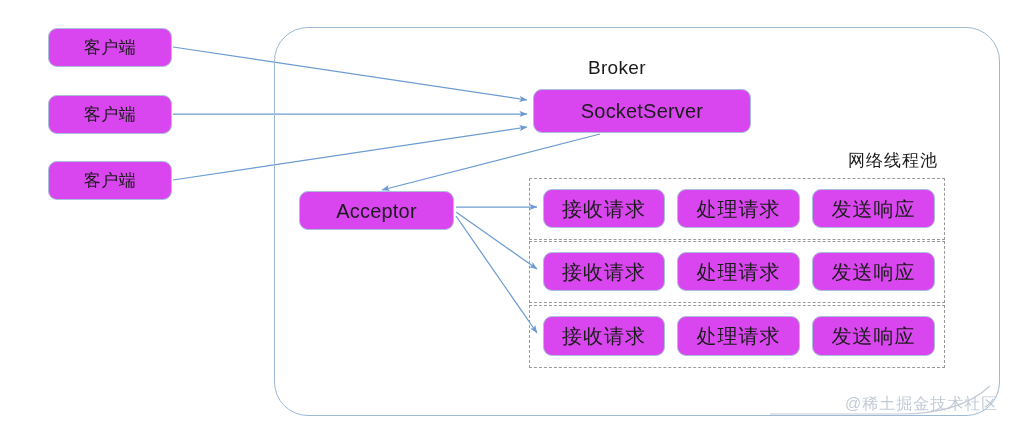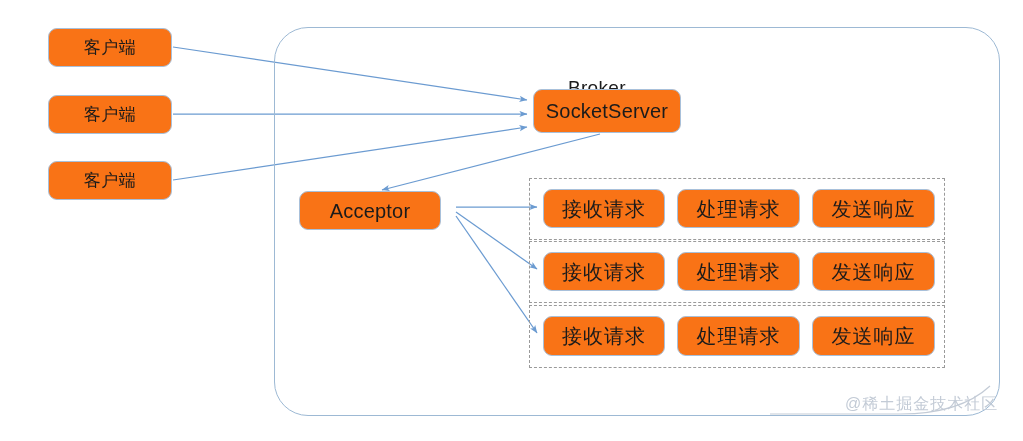--- a/index.html
+++ b/index.html
@@ -20,21 +20,21 @@
     position: absolute;
     left: 0;
     top: 0;
     width: 1023px;
     height: 441px;
     pointer-events: none;
   }
   .node {
     position: absolute;
     box-sizing: border-box;
-    background: #f97316;
+    background: #d946ef;
     border: 1.4px solid #a8c0da;
     border-radius: 9px;
     display: flex;
     align-items: center;
     justify-content: center;
     color: #1b1b1b;
     z-index: 3;
   }
   .node-label {
     font-size: 17px;
@@ -88,22 +88,23 @@
     z-index: 4;
   }
 </style>
 </head>
 <body>
 
 <div id="canvas">
 
   <div class="broker-box" style="left:274px; top:27px; width:726px; height:389px;"></div>
 
-  <div class="plain-label broker-title" style="left:568px; top:57px;margin-top:20px;">Broker</div>
+  <div class="plain-label broker-title" style="left:588px; top:57px;">Broker</div>
 
+  <div class="plain-label pool-title" style="left:848px; top:149px;">网络线程池</div>
 
   <svg class="wires" viewBox="0 0 1023 441" xmlns="http://www.w3.org/2000/svg">
     <defs>
       <marker id="ah" markerWidth="9" markerHeight="9" refX="7.6" refY="3.1" orient="auto" markerUnits="userSpaceOnUse">
         <path d="M0,0 L8,3.1 L0,6.2 L1.9,3.1 z" fill="#6b9bd1"></path>
       </marker>
     </defs>
     <g stroke="#6b9bd1" stroke-width="1.25" fill="none" marker-end="url(#ah)">
 
       <path d="M173,47 L527,100"></path>
@@ -123,25 +124,25 @@
   <div class="node" style="left:48px; top:28px; width:124px; height:39px;">
     <span class="node-label">客户端</span>
   </div>
   <div class="node" style="left:48px; top:95px; width:124px; height:39px;">
     <span class="node-label">客户端</span>
   </div>
   <div class="node" style="left:48px; top:161px; width:124px; height:39px;">
     <span class="node-label">客户端</span>
   </div>
 
-  <div class="node" style="left:533px; top:89px; width:148px; height:44px;">
+  <div class="node" style="left:533px; top:89px; width:218px; height:44px;">
     <span class="node-label latin">SocketServer</span>
   </div>
 
-  <div class="node" style="left:299px; top:191px; width:142px; height:39px;">
+  <div class="node" style="left:299px; top:191px; width:155px; height:39px;">
     <span class="node-label latin">Acceptor</span>
   </div>
 
   <div class="thread-row" style="left:529px; top:178px; width:416px; height:62px;"></div>
   <div class="node" style="left:543px; top:189px; width:122px; height:39px;">
     <span class="node-label small-cn">接收请求</span>
   </div>
   <div class="node" style="left:677px; top:189px; width:123px; height:39px;">
     <span class="node-label small-cn">处理请求</span>
   </div>

